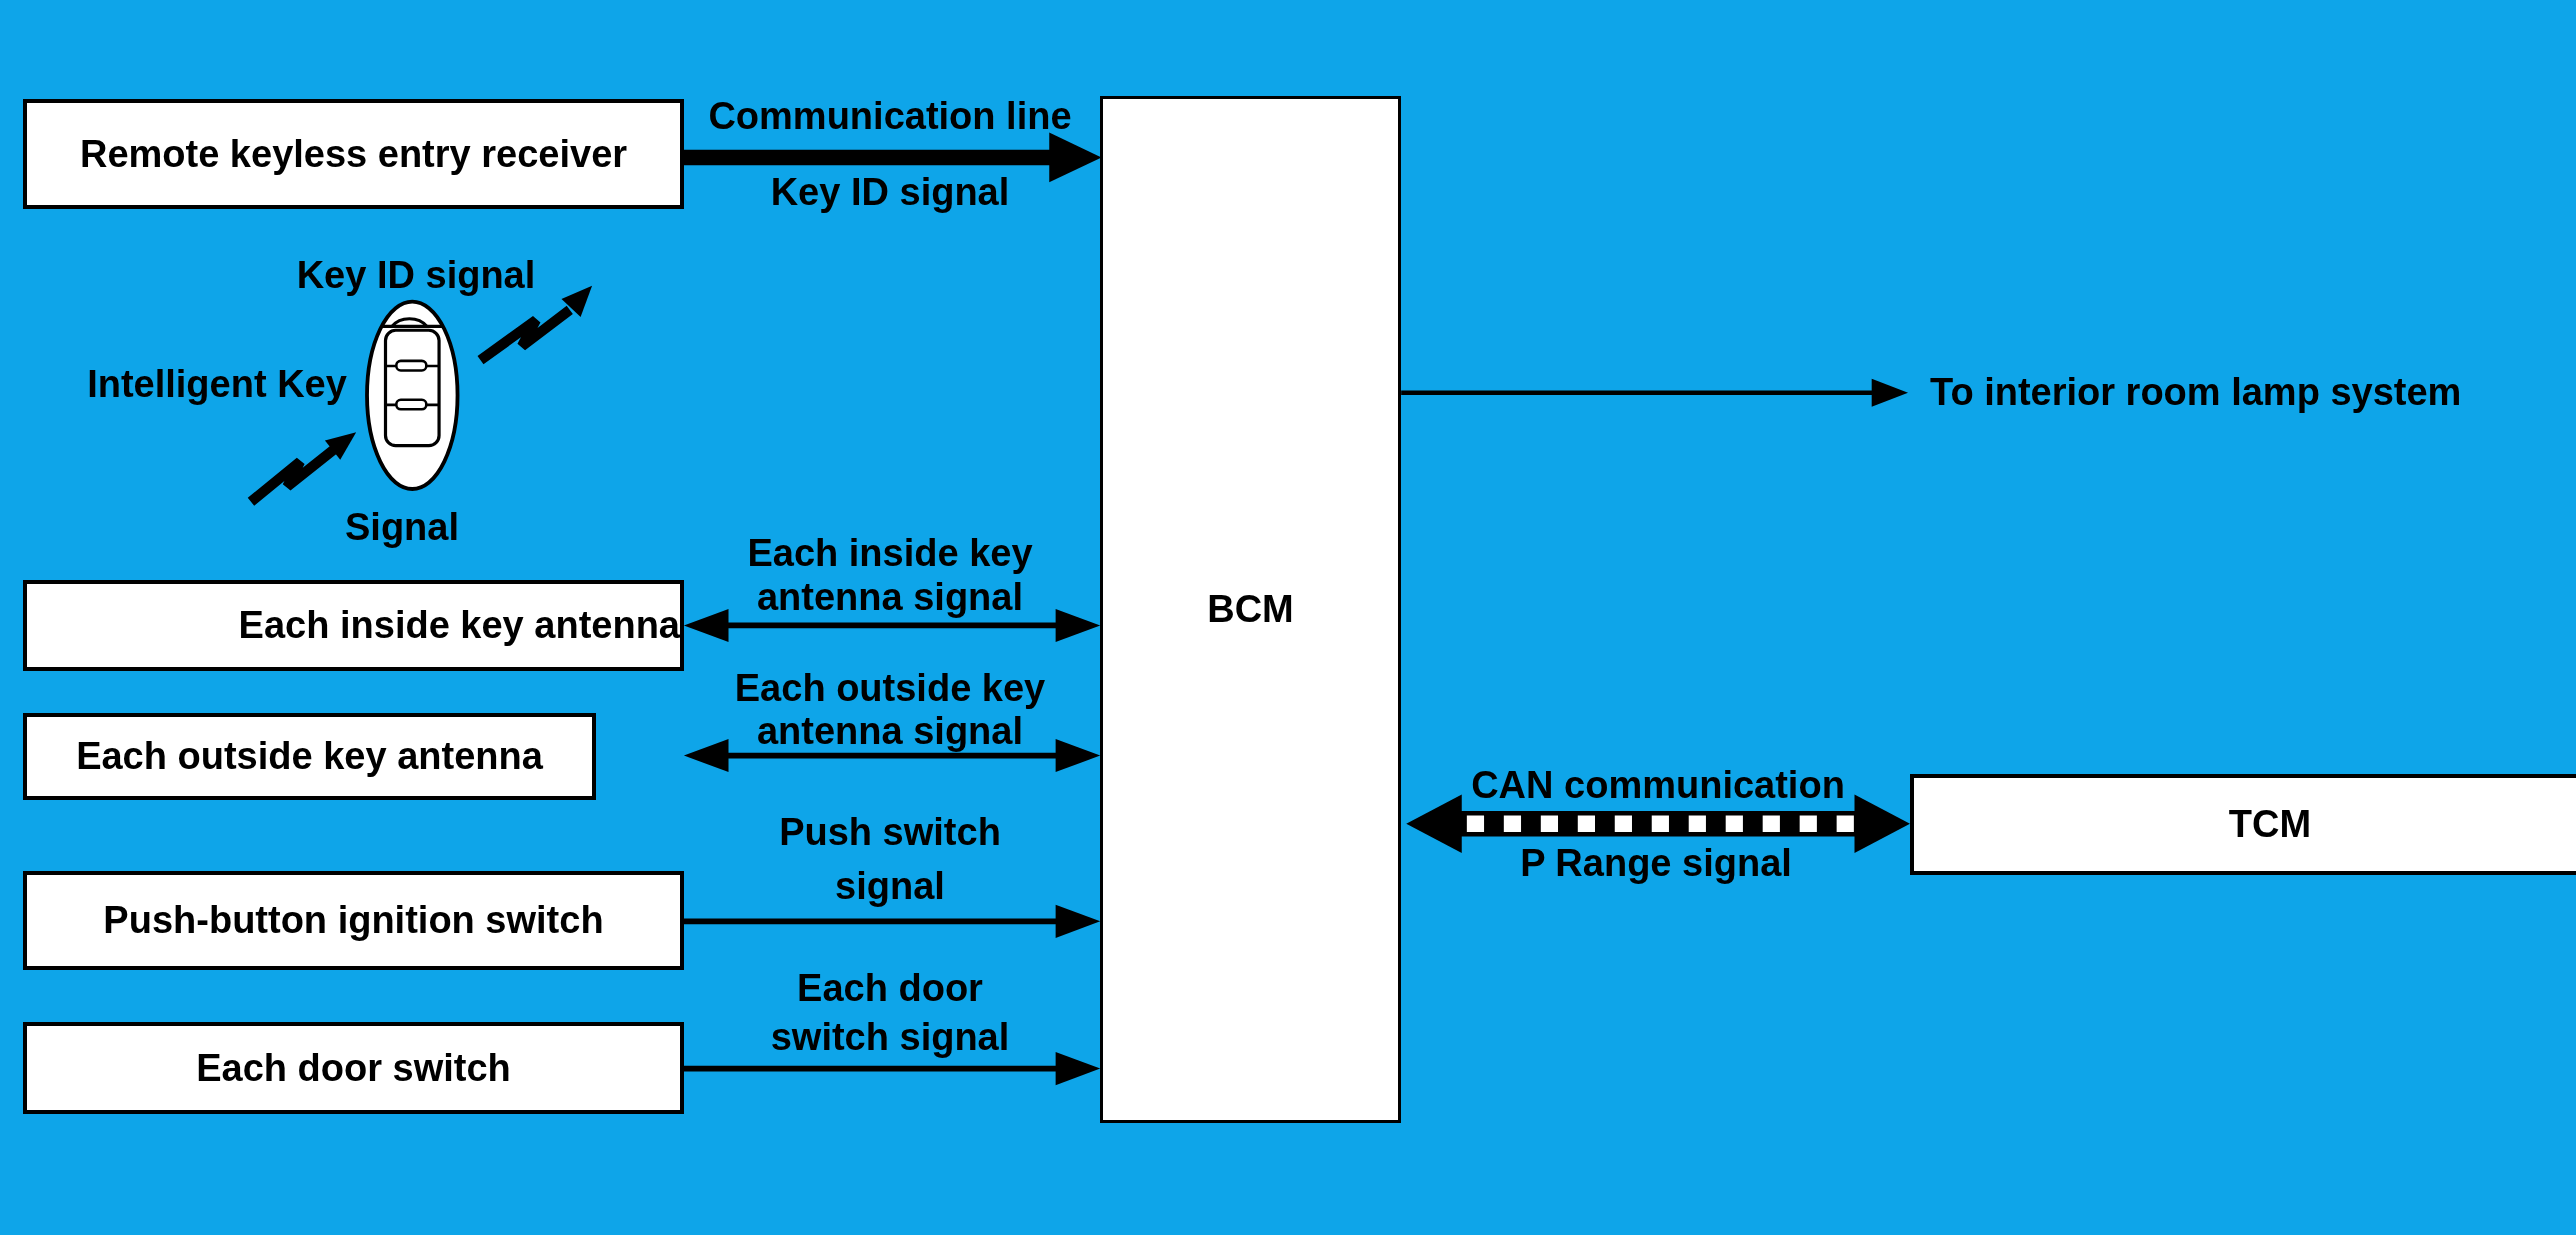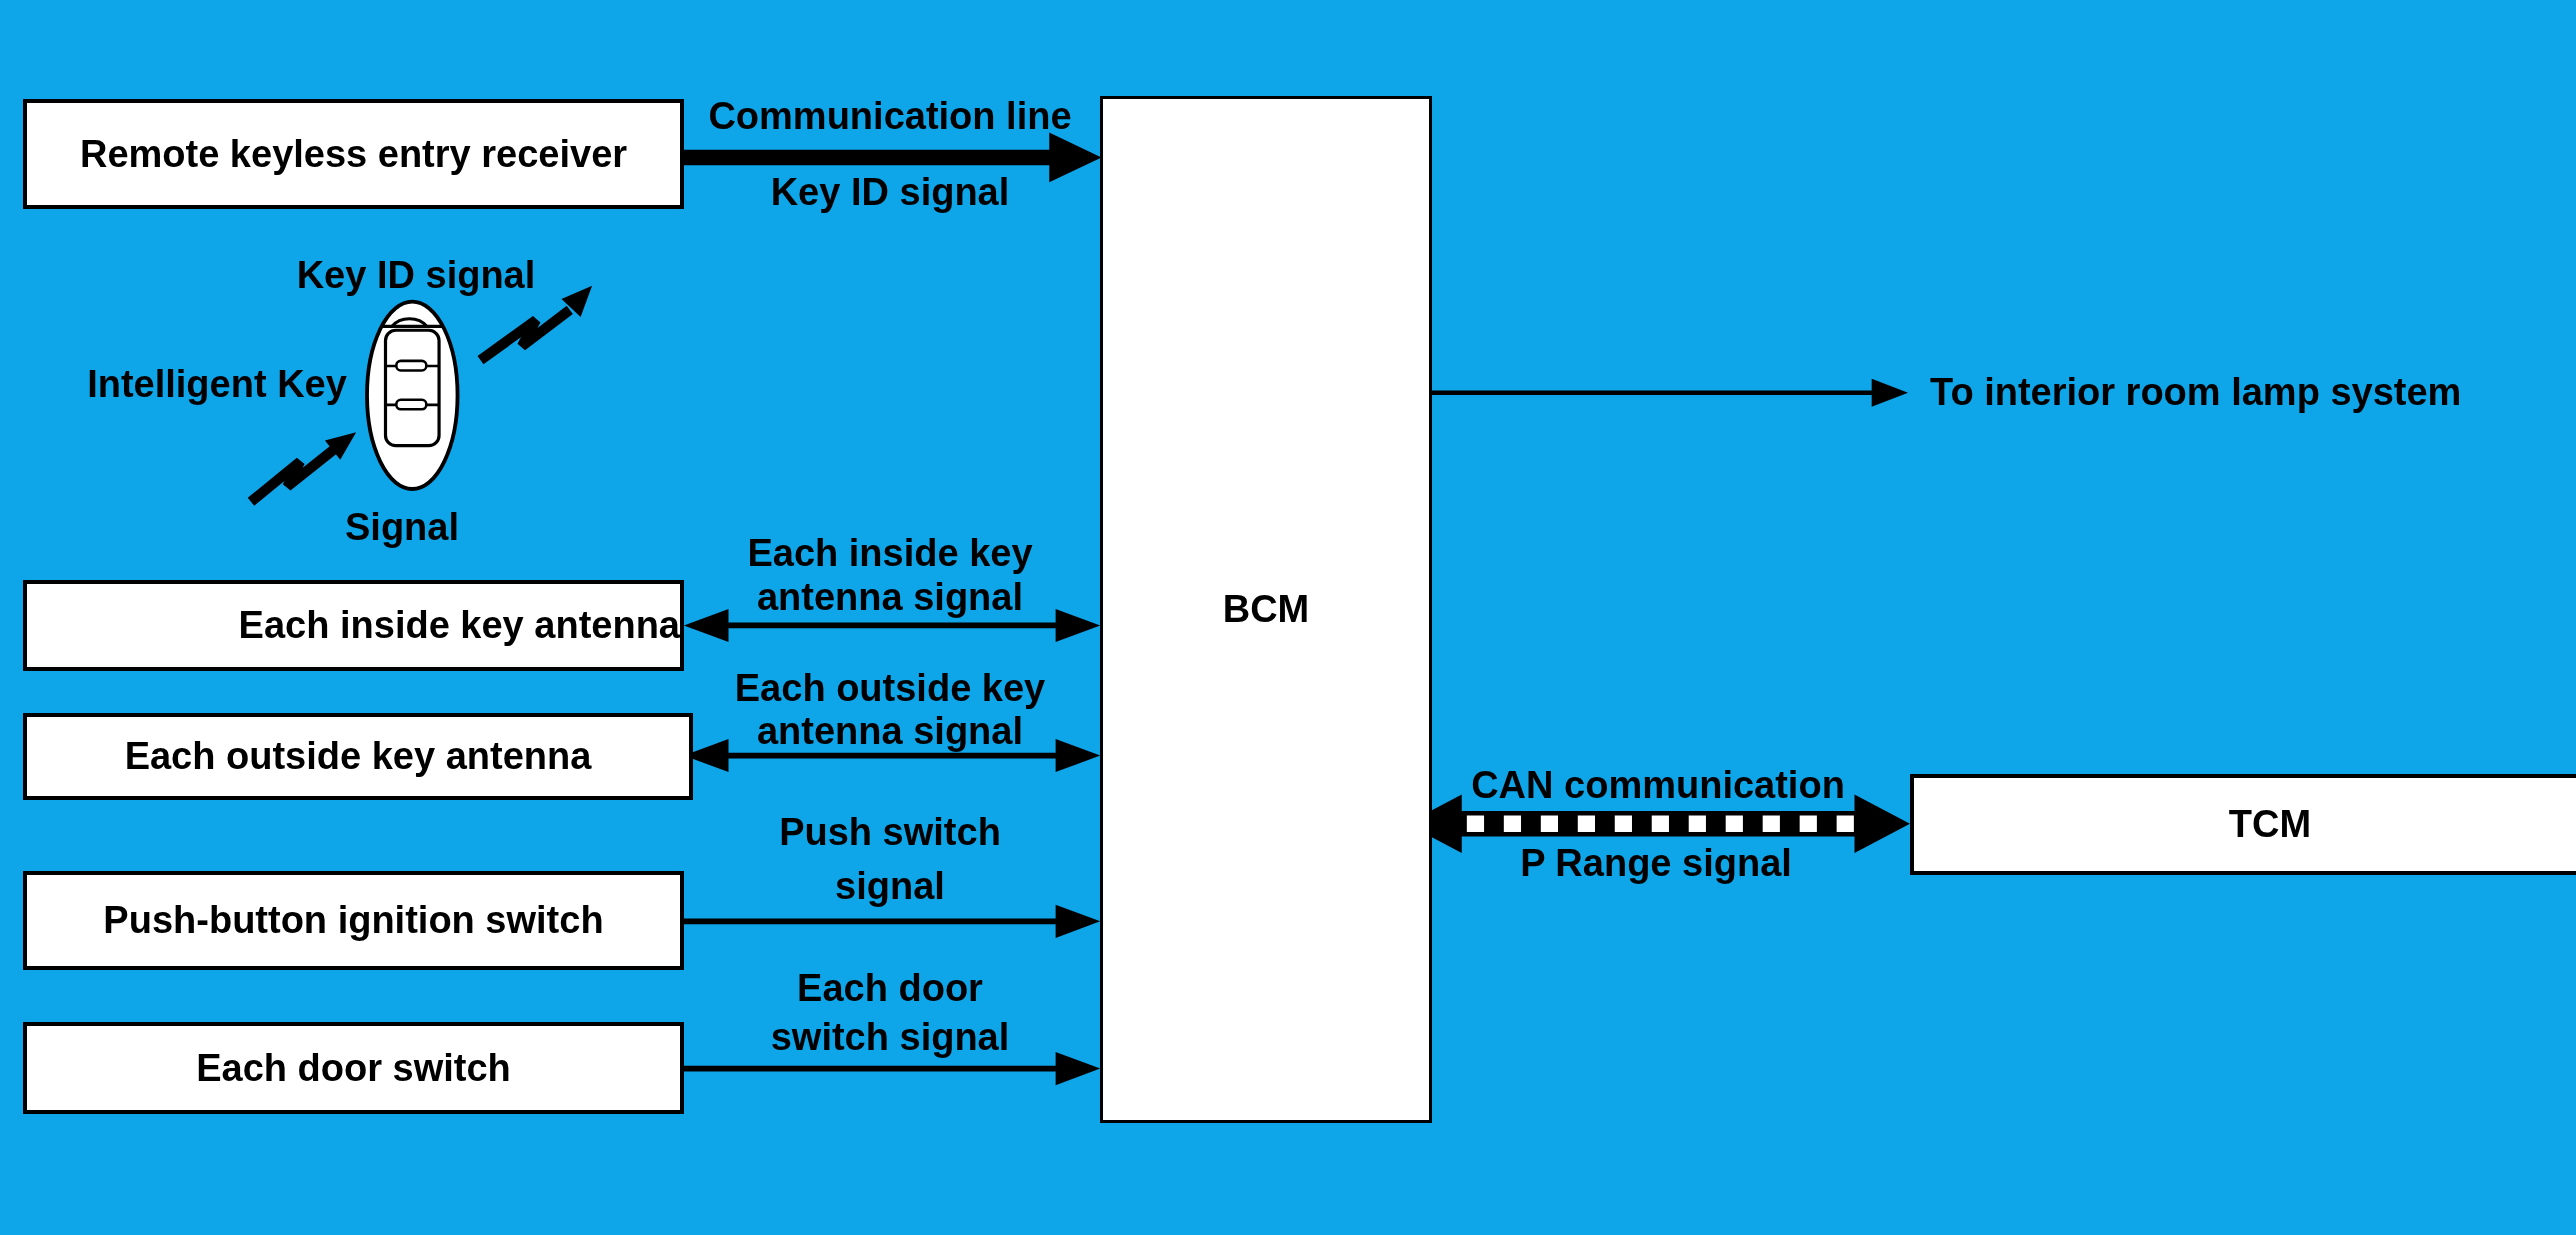--- a/index.html
+++ b/index.html
@@ -83,33 +83,33 @@
   </svg>
 
   <div class="box" style="left:23px;top:99px;width:661px;height:110px;">
     <span>Remote keyless entry receiver</span>
   </div>
 
   <div class="box" style="left:23px;top:580px;width:661px;height:91px;justify-content:flex-end;">
     <span>Each inside key antenna</span>
   </div>
 
-  <div class="box" style="left:23px;top:713px;width:670px;height:87px;">
+  <div class="box" style="left:23px;top:713px;width:573px;height:87px;">
     <span>Each outside key antenna</span>
   </div>
 
   <div class="box" style="left:23px;top:871px;width:661px;height:99px;">
     <span>Push-button ignition switch</span>
   </div>
 
   <div class="box" style="left:23px;top:1022px;width:661px;height:92px;">
     <span>Each door switch</span>
   </div>
 
-  <div class="box thin" style="left:1100px;top:96px;width:332px;height:1027px;justify-content:center;">
+  <div class="box thin" style="left:1100px;top:96px;width:301px;height:1027px;justify-content:center;">
     <span>BCM</span>
   </div>
 
   <div class="box" style="left:1910px;top:774px;width:720px;height:101px;">
     <span>TCM</span>
   </div>
 
   <div class="lbl" style="left:890px;top:117px;">Communication line</div>
   <div class="lbl" style="left:890px;top:193px;">Key ID signal</div>
 

